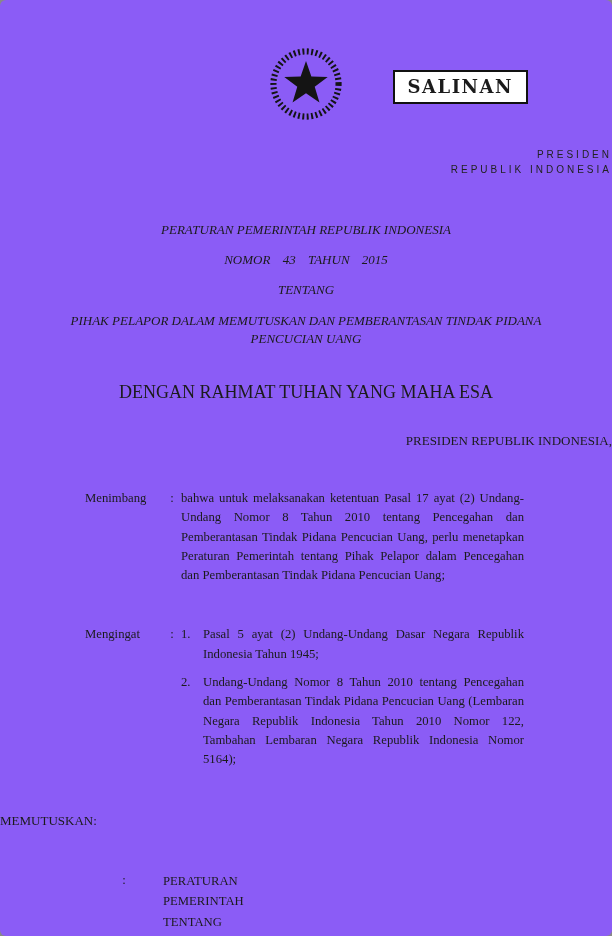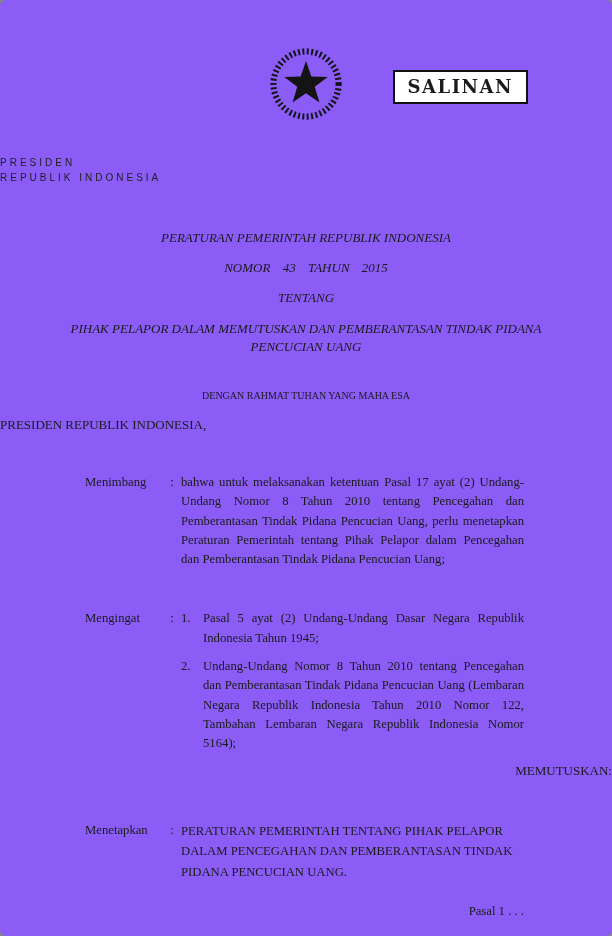--- a/index.html
+++ b/index.html
@@ -29,22 +29,22 @@
     letter-spacing: 1.5px;
     background: #fff;
   }
 
   
   .emblem-wrap {
     padding-top: 40px;
     text-align: center;
   }
   .letterhead {
-    margin-top: 24px;
-    text-align: left;
+    margin-top: 16px;
+    text-align: right;
     font-family: "Liberation Sans", sans-serif;
     font-size: 10px;
     letter-spacing: 3px;
     line-height: 1.45;
     color: #222;
   }
 
   
   .title-block {
     margin-top: 44px;
@@ -55,25 +55,25 @@
   .title-line { margin-bottom: 12px; font-style: italic; }
   .title-number { word-spacing: 9px; }
   .title-subject {
     margin-left: 70px;
     margin-right: 70px;
   }
 
   .invocation {
     margin-top: 34px;
     text-align: center;
-    font-size: 10px;
+    font-size: 18px;
   }
   .authority {
-    margin-top: 16px;
-    text-align: left;
+    margin-top: 30px;
+    text-align: right;
     font-size: 13px;
   }
 
   
   .clause {
     display: grid;
     grid-template-columns: 78px 18px 1fr;
     margin-left: 85px;
     margin-right: 88px;
     font-size: 12.7px;
@@ -88,21 +88,22 @@
 
   .numbered-item {
     display: grid;
     grid-template-columns: 22px 1fr;
     margin-bottom: 9px;
   }
   .numbered-item .num { text-align: left; }
   .numbered-item .itext { text-align: justify; }
 
   .decision-heading {
-    text-align: right;
+    margin-top: 34px;
+    text-align: left;
     font-size: 13px;
   }
 
   .menetapkan-block { margin-top: 42px; }
   .menetapkan-block .body {
     text-align: left;
     line-height: 1.62;
   }
 
   .page-footer {
@@ -159,20 +160,19 @@
       <div class="numbered-item">
         <div class="num">2.</div>
         <div class="itext">Undang-Undang Nomor 8 Tahun 2010 tentang Pencegahan dan Pemberantasan Tindak Pidana Pencucian Uang (Lembaran Negara Republik Indonesia Tahun 2010 Nomor 122, Tambahan Lembaran Negara Republik Indonesia Nomor 5164);</div>
       </div>
     </div>
   </div>
 
   <div class="decision-heading">MEMUTUSKAN:</div>
 
   <div class="clause menetapkan-block">
-    <div class="label">Menetapkan</div>
     <div class="sep">:</div>
     <div class="body">PERATURAN PEMERINTAH TENTANG PIHAK PELAPOR DALAM PENCEGAHAN DAN PEMBERANTASAN TINDAK PIDANA PENCUCIAN UANG.</div>
   </div>
 
   <div class="page-footer">Pasal 1 . . .</div>
 
 </div>
 
 </body></html>

